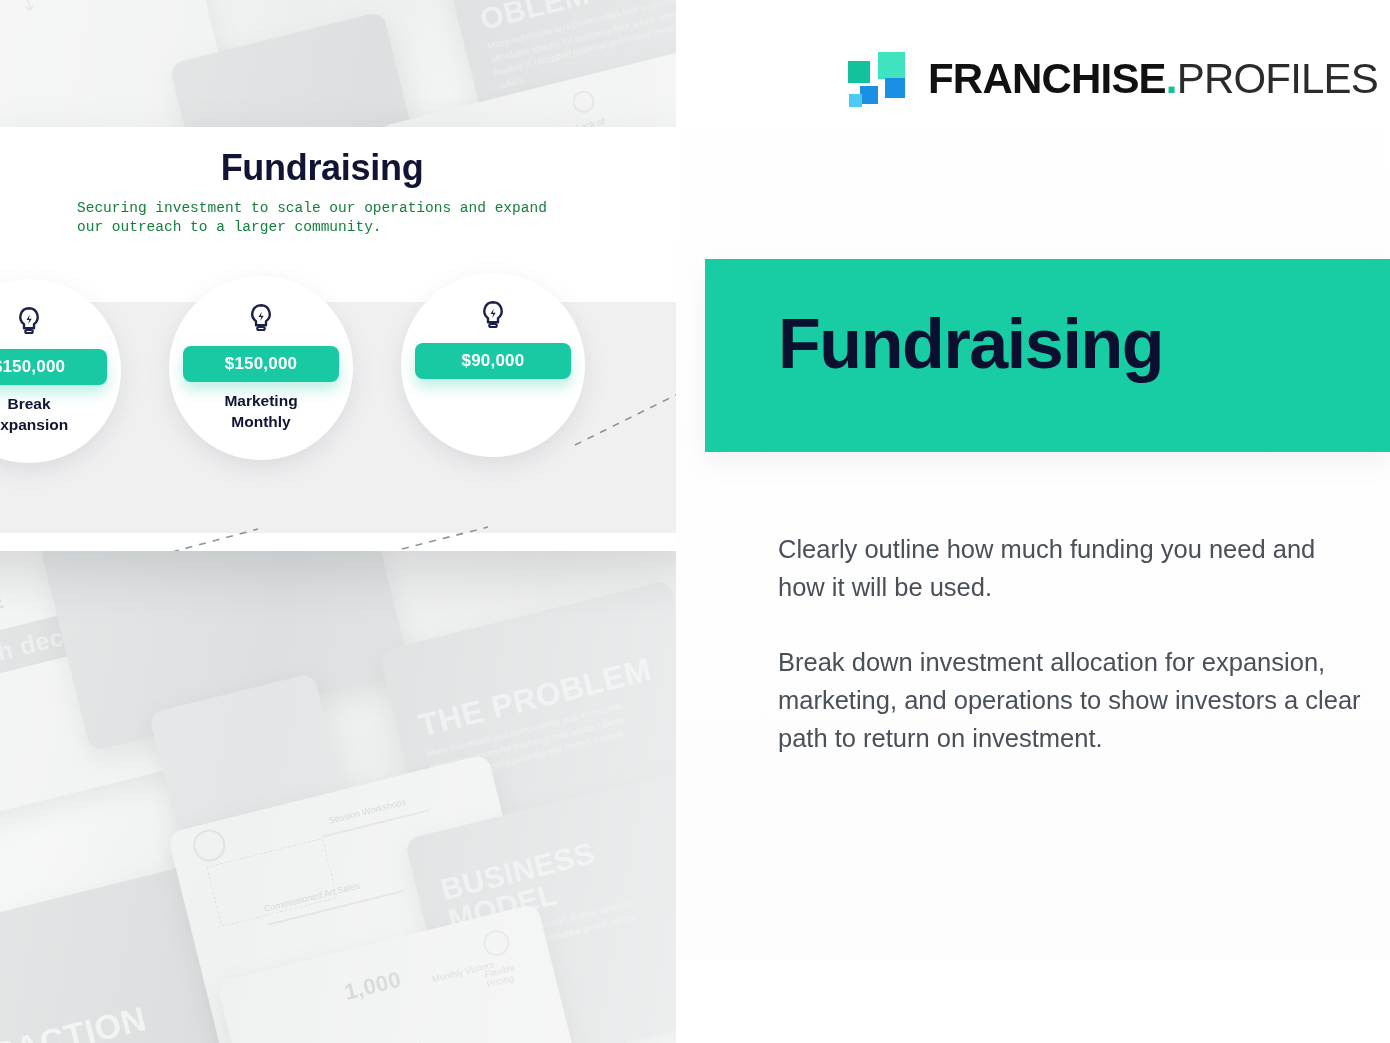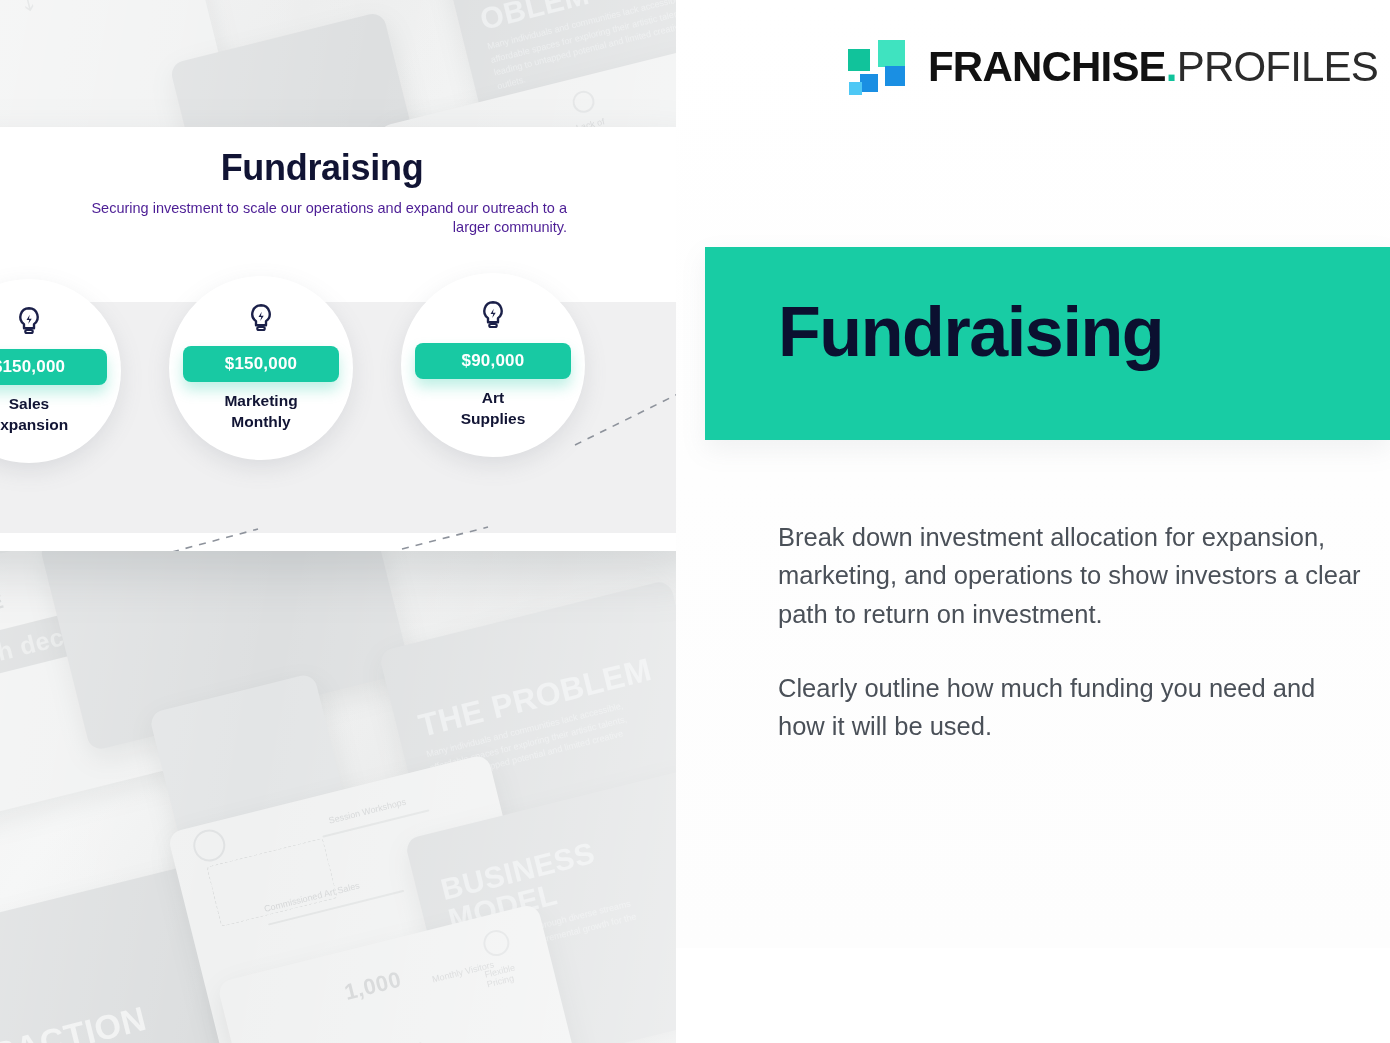--- a/index.html
+++ b/index.html
@@ -62,22 +62,22 @@
     background:#ffffff; border-radius:22px;
     box-shadow:0 22px 50px rgba(110,118,125,.22);
     overflow:hidden;
   }
   .card-title{
     margin-top:20px; text-align:center;
     font-size:36px; font-weight:bold; color:#111434;
     letter-spacing:-.3px;
   }
   .card-sub{
-    margin:10px auto 0; width:490px; text-align:right;
-    font-size:14.5px; line-height:1.32; color:#4c1d95;
+    margin:10px auto 0; width:490px; text-align:left;
+    font-size:14.5px; line-height:1.32; color:#15803d;font-family:Liberation Mono, monospace;
   }
   .panel{
     position:absolute; left:0; right:0; top:175px; height:231px;
     background:#f0f0f1;
   }
   .nodes{ position:absolute; left:0; top:152px; width:100%; height:210px; }
   .node{
     position:absolute; width:184px; height:184px;
     background:#ffffff; border-radius:50%;
     box-shadow:0 8px 22px rgba(120,127,135,.17);
@@ -96,21 +96,21 @@
   }
   .node .lbl{
     display:block; margin-top:9px; font-size:15.5px; font-weight:bold;
     color:#111434; line-height:1.33;
   }
   .connector{ position:absolute; left:0; top:0; width:100%; height:100%;
               pointer-events:none; overflow:visible; }
 
   
   .right{
-    position:absolute; left:676px; top:0; width:714px; height:948px;
+    position:absolute; left:676px; top:12px; width:714px; height:948px;
     background:linear-gradient(180deg,#ffffff 0%,#fdfdfd 100%);
   }
   .logo-wrap{
     position:absolute; left:172px; top:38px;
     display:flex; align-items:center; gap:20px;
   }
   .logo-mark{ position:relative; width:60px; height:58px; }
   .logo-mark i{ position:absolute; display:block; }
   .lm1{ left:0;   top:11px; width:22px; height:22px; background:#11c39b; }
   .lm2{ left:30px; top:2px;  width:27px; height:27px; background:#3fe3c0; }
@@ -228,21 +228,21 @@
     <div class="nodes">
 
       <div class="node" id="node1">
         <svg class="ico" viewBox="0 0 24 26" fill="none">
           <path d="M12 2a7 7 0 0 0-4 12.7V18h8v-3.3A7 7 0 0 0 12 2z" stroke="#1b2049" stroke-width="1.9" stroke-linejoin="round"></path>
           <rect x="9" y="19.4" width="6" height="2.4" rx="1.2" stroke="#1b2049" stroke-width="1.7"></rect>
           <path d="M12.6 7.2 10 11.4h2.2l-.8 3.2 2.8-4.3h-2.3l.7-3.1z" fill="#1b2049"></path>
         </svg>
         <span class="pill">$150,000</span>
         <span class="lbl">
-          <span>Sales</span><br>
+          <span>Break</span><br>
           <span>Expansion</span>
         </span>
       </div>
 
       <div class="node" id="node2">
         <svg class="ico" viewBox="0 0 24 26" fill="none">
           <path d="M12 2a7 7 0 0 0-4 12.7V18h8v-3.3A7 7 0 0 0 12 2z" stroke="#1b2049" stroke-width="1.9" stroke-linejoin="round"></path>
           <rect x="9" y="19.4" width="6" height="2.4" rx="1.2" stroke="#1b2049" stroke-width="1.7"></rect>
           <path d="M12.6 7.2 10 11.4h2.2l-.8 3.2 2.8-4.3h-2.3l.7-3.1z" fill="#1b2049"></path>
         </svg>
@@ -253,24 +253,20 @@
         </span>
       </div>
 
       <div class="node" id="node3">
         <svg class="ico" viewBox="0 0 24 26" fill="none">
           <path d="M12 2a7 7 0 0 0-4 12.7V18h8v-3.3A7 7 0 0 0 12 2z" stroke="#1b2049" stroke-width="1.9" stroke-linejoin="round"></path>
           <rect x="9" y="19.4" width="6" height="2.4" rx="1.2" stroke="#1b2049" stroke-width="1.7"></rect>
           <path d="M12.6 7.2 10 11.4h2.2l-.8 3.2 2.8-4.3h-2.3l.7-3.1z" fill="#1b2049"></path>
         </svg>
         <span class="pill">$90,000</span>
-        <span class="lbl">
-          <span>Art</span><br>
-          <span>Supplies</span>
-        </span>
       </div>
     </div>
   </div>
 
   <div class="right">
 
     <div class="logo-wrap">
       <span class="logo-mark">
         <i class="lm1"></i>
           <i class="lm2"></i>
@@ -279,18 +275,18 @@
           <i class="lm5"></i>
       </span>
       <span class="logo-text"><span class="b">FRANCHISE</span><span class="dot">.</span><span class="l">PROFILES</span></span>
     </div>
 
     <div class="banner">
       <h1>Fundraising</h1>
     </div>
 
     <div class="copy">
+      <p>Clearly outline how much funding you need and how it will be used.</p>
       <p>Break down investment allocation for expansion, marketing, and operations to show investors a clear path to return on investment.</p>
-      <p>Clearly outline how much funding you need and how it will be used.</p>
     </div>
   </div>
 
 </div>
 
 </body></html>

